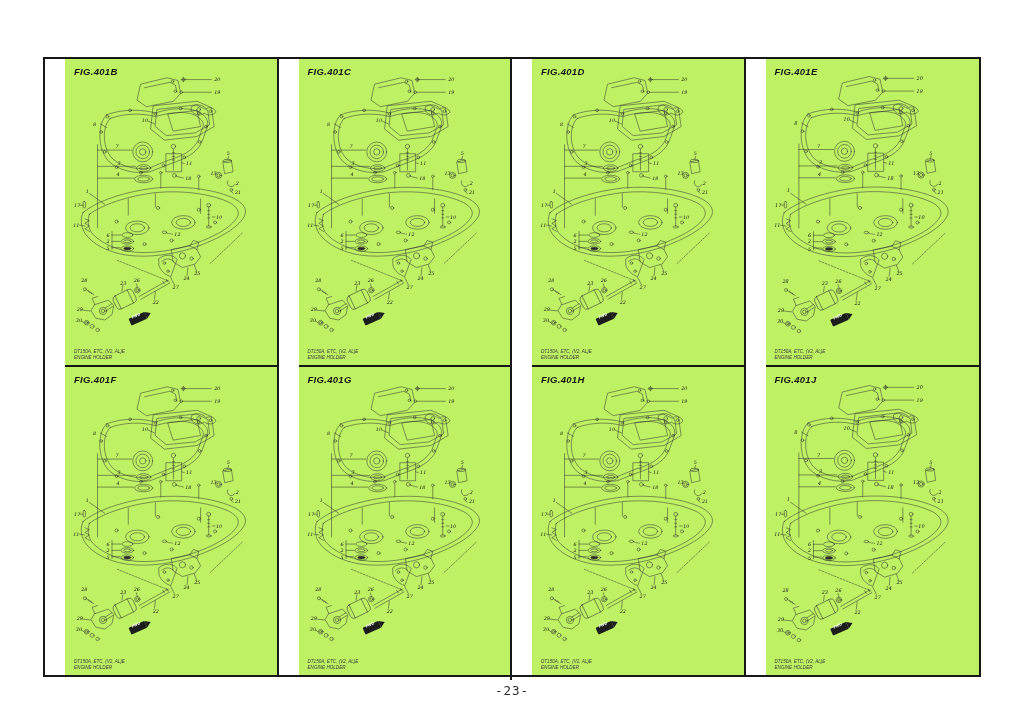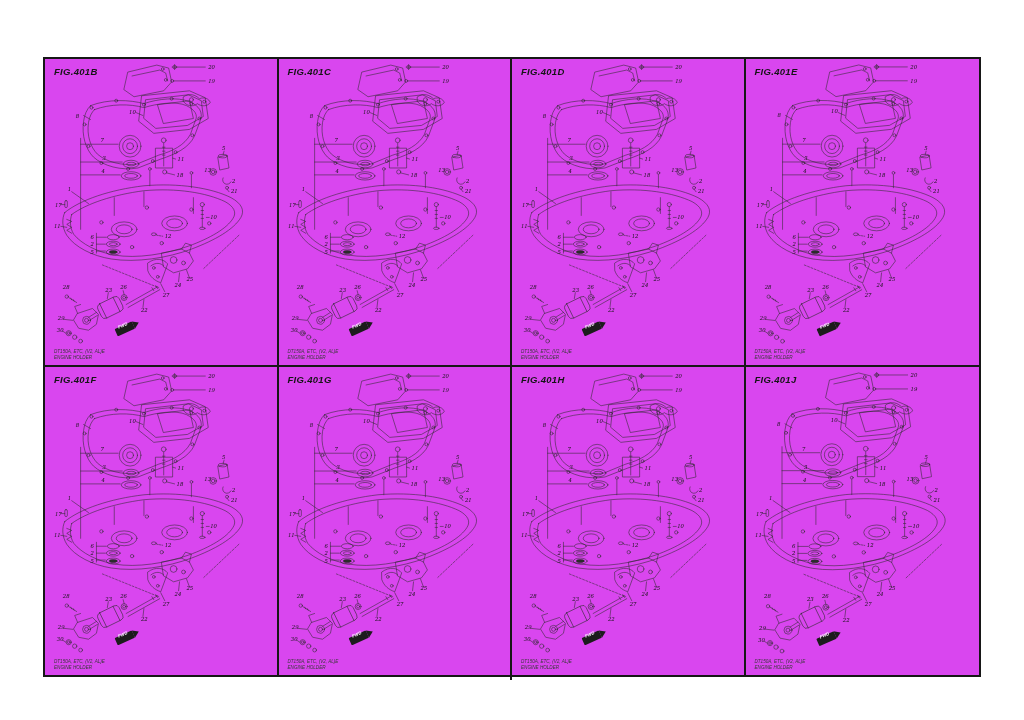--- a/index.html
+++ b/index.html
@@ -1,21 +1,21 @@
 <!DOCTYPE html>
 <html><head>
 <meta charset="utf-8">
 <style>
   html,body{margin:0;padding:0;background:#ffffff;}
   .page{position:relative;width:1024px;height:720px;background:#fff;overflow:hidden;
         font-family:"Liberation Sans",sans-serif;}
   .frame{position:absolute;left:43px;top:57px;width:934px;height:616px;
          border:2px solid #171717;display:grid;
          grid-template-columns:repeat(4,1fr);grid-template-rows:repeat(2,1fr);}
-  .panel{position:relative;overflow:hidden;border-right:2px solid #171717;border-bottom:2px solid #171717;background:#d946ef;}
+  .panel{position:relative;overflow:hidden;border-right:2px solid #171717;border-bottom:2px solid #171717;background:#bef264;margin-left:20px;}
   .panel:nth-child(4n){border-right:none;}
   .panel:nth-child(n+5){border-bottom:none;}
   .fig-label{position:absolute;top:7px;left:9px;font:italic 600 9.5px "Liberation Sans",sans-serif;
              color:#141414;letter-spacing:.3px;white-space:nowrap;}
   .diagram{position:absolute;left:0;top:0;width:100%;height:100%;}
   .caption{position:absolute;left:9px;bottom:4px;color:#3a3a3a;
            font:italic 4.6px "Liberation Sans",sans-serif;line-height:1.3;white-space:nowrap;}
   .page-number{position:absolute;left:0;right:0;top:683px;text-align:center;
                font:12.5px "DejaVu Sans Mono",monospace;color:#2a2a2a;letter-spacing:1px;}
   .center-tick{position:absolute;left:510px;top:671px;width:2px;height:9px;background:#171717;}
@@ -1645,13 +1645,14 @@
       </g>
     </svg>
 
     <div class="caption">
       <div class="cap1">DT150A, ETC, (V2, AL)E</div>
       <div class="cap2">ENGINE HOLDER</div>
     </div>
   </section>
 </div>
   <div class="center-tick"></div>
+  <div class="page-number">-23-</div>
 </div>
 
 </body></html>

